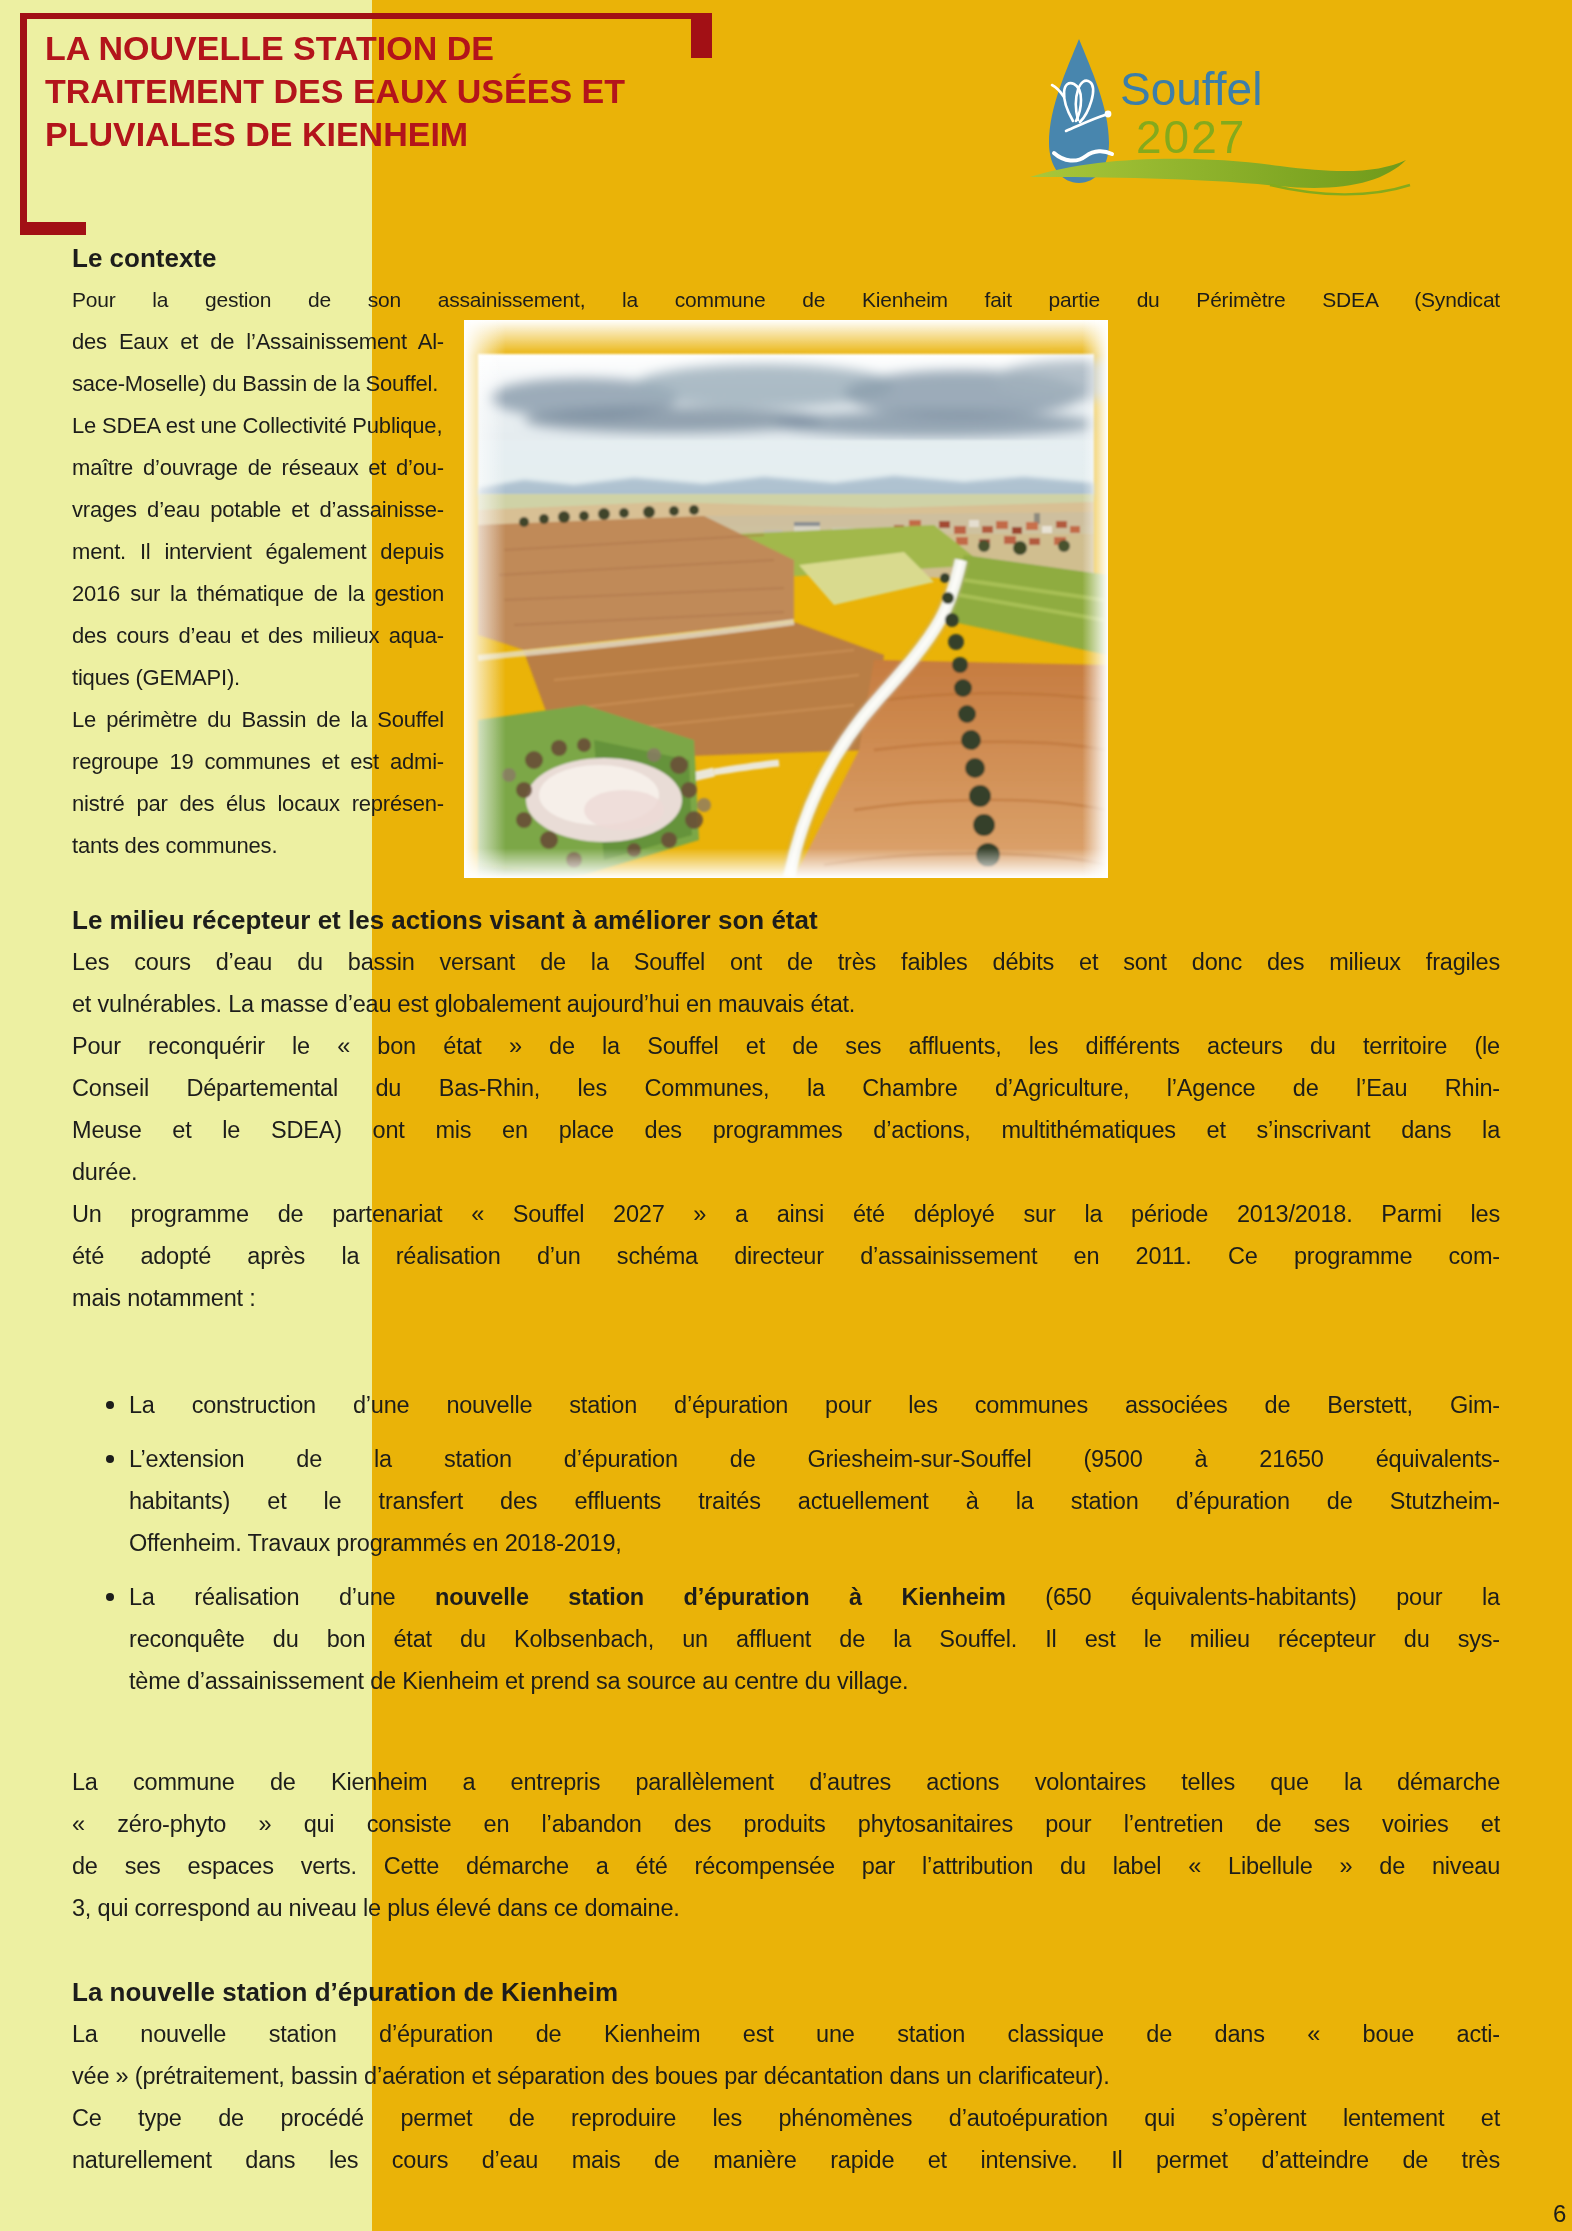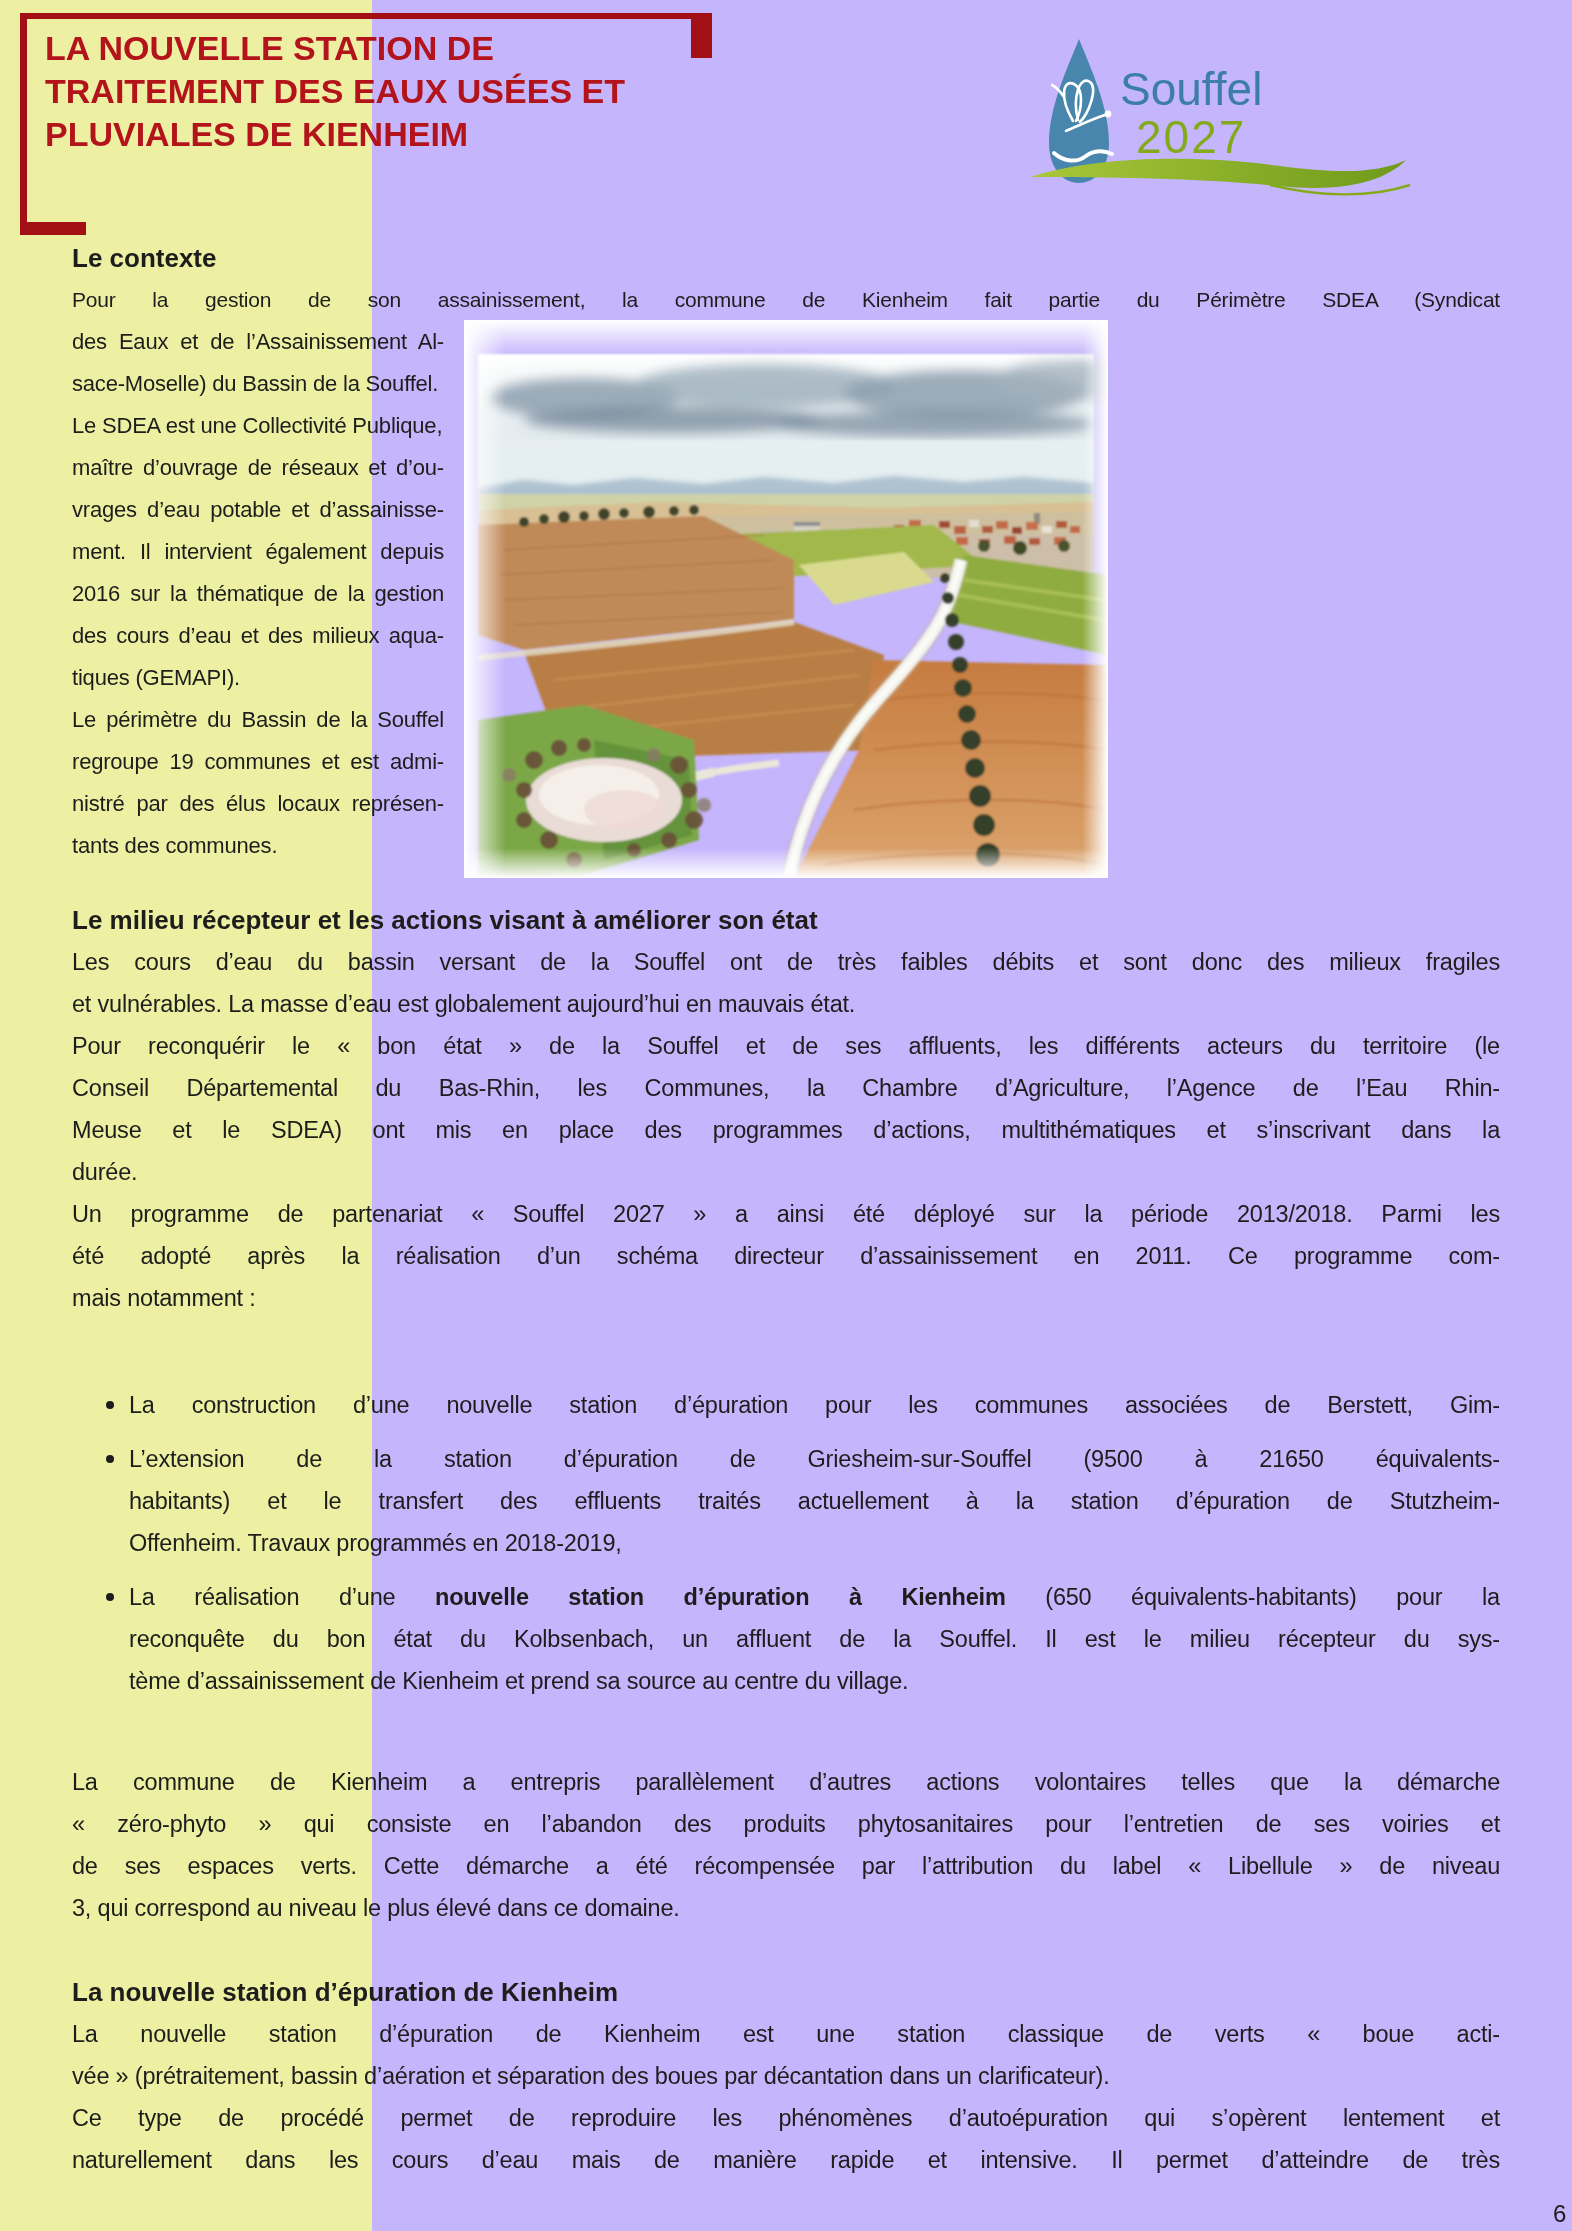--- a/index.html
+++ b/index.html
@@ -1,16 +1,16 @@
 <!DOCTYPE html>
 <html lang="fr" style="--band_yellow: #edf0a2; --frame_red: #a21015; --title_red: #b3141b; --text_black: #1d1d1b; --logo_blue: #4886ae; --logo_text_blue: #3c7ea9; --logo_green: #84aa1c;"><head>
 <meta charset="utf-8">
 <style>
   html,body{margin:0;padding:0;background:#fff;}
-  .page{position:relative;width:1572px;height:2231px;background:#c4b5fd;overflow:hidden;
+  .page{position:relative;width:1572px;height:2231px;background:#eab308;overflow:hidden;
         font-family:"Liberation Sans",sans-serif;color:var(--text_black,#1d1d1b);}
   .band{position:absolute;left:0;top:0;width:372px;height:2231px;background:var(--band_yellow,#edf0a2);}
   .fr{position:absolute;background:var(--frame_red,#a21015);}
   #frame-top{left:20px;top:13px;width:692px;height:6px;}
   #frame-stub-right{left:691px;top:13px;width:21px;height:45px;}
   #frame-left{left:20px;top:13px;width:7px;height:222px;}
   #frame-foot{left:20px;top:222px;width:66px;height:13px;}
 
   .title{position:absolute;left:45px;top:27px;width:720px;font-size:34px;font-weight:bold;
          color:var(--title_red,#b3141b);letter-spacing:0;}
@@ -304,20 +304,20 @@
 
   <div class="blk justify" id="para-commune">
       <div class="ln jl">La commune de Kienheim a entrepris parallèlement d’autres actions volontaires telles que  la démarche</div>
       <div class="ln jl">« zéro-phyto » qui consiste en l’abandon des produits phytosanitaires pour l’entretien de ses voiries et</div>
       <div class="ln jl">de ses espaces verts. Cette démarche a été récompensée par l’attribution du label « Libellule » de niveau</div>
       <div class="ln">3, qui correspond au niveau le plus élevé dans ce domaine.</div>
     </div>
 
   <div class="h" id="h-station">La nouvelle station d’épuration de Kienheim</div>
   <div class="blk justify" id="para-station">
-      <div class="ln jl">La nouvelle station d’épuration de Kienheim est une station classique de verts « boue acti-</div>
+      <div class="ln jl">La nouvelle station d’épuration de Kienheim est une station classique de dans « boue acti-</div>
       <div class="ln">vée » (prétraitement, bassin d’aération et séparation des boues par décantation dans un clarificateur).</div>
       <div class="ln jl">Ce type de procédé permet de reproduire les phénomènes d’autoépuration qui s’opèrent lentement et</div>
       <div class="ln jl">naturellement dans les cours d’eau mais de manière rapide et intensive. Il permet d’atteindre de très</div>
     </div>
 
   <div id="page-number">6</div>
 </div>
 
 </body></html>

